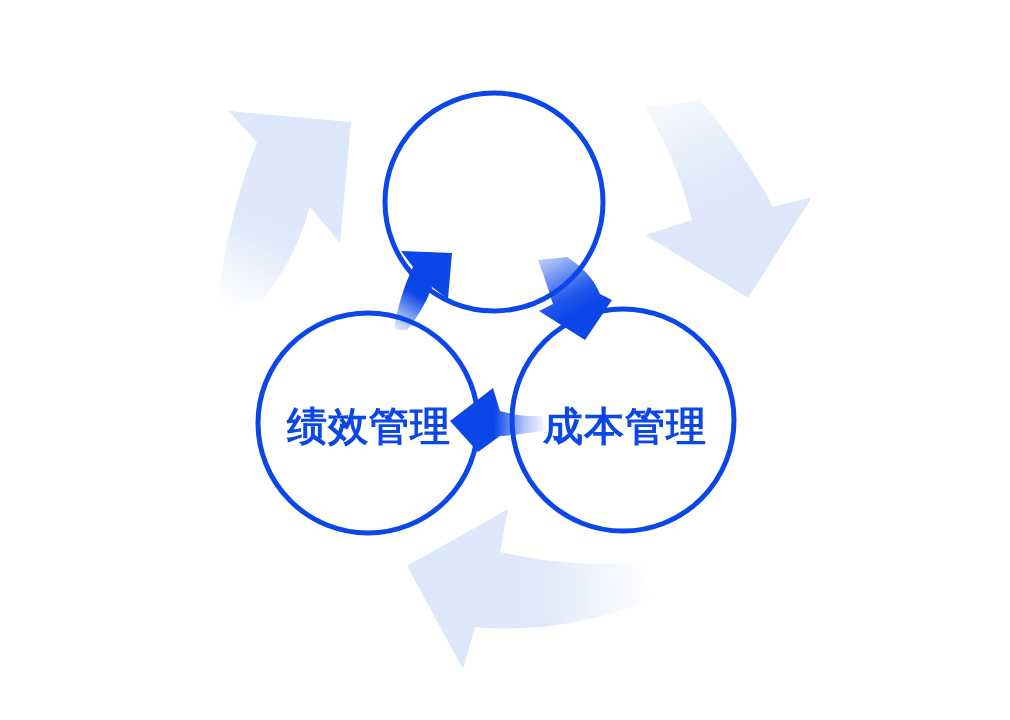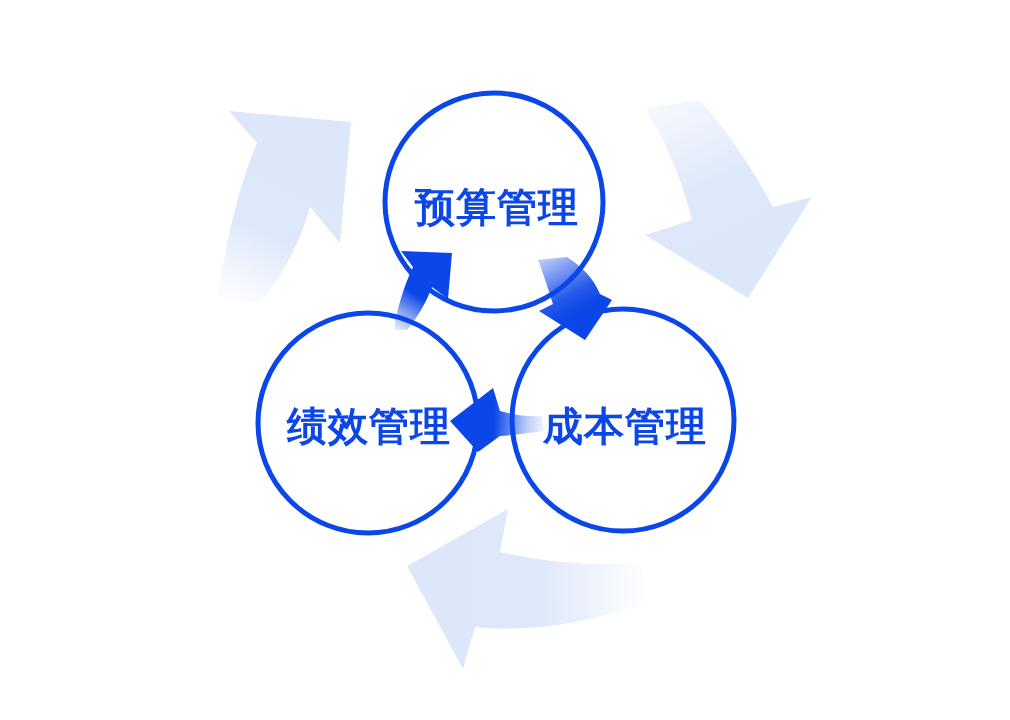--- a/index.html
+++ b/index.html
@@ -81,16 +81,15 @@
     <path fill="url(#gNEs)" d="M413,267 L401,251 L452,253 L448,299 L432,287
              C425,305 417,318 407,330 L394,330
              C397,308 404,286 413,267 Z"></path>
     <path fill="url(#gSs)" d="M538,260 C545,278 549,292 553,304 L539,311 L585,340 L612,300 L600,294
              C593,277 581,266 567,257 Z"></path>
     <path fill="url(#gWs)" d="M450,421 L493,388 L500,411
              C515,415 528,417 542,416 L544,431
              C528,433 514,435 500,436 L478,452 Z"></path>
   </svg>
 
-  <div class="node-label" style="left:497px;top:207px">预算管理</div>
   <div class="node-label" style="left:625px;top:426px">成本管理</div>
   <div class="node-label" style="left:369px;top:426px">绩效管理</div>
 </div>
 
 </body></html>

